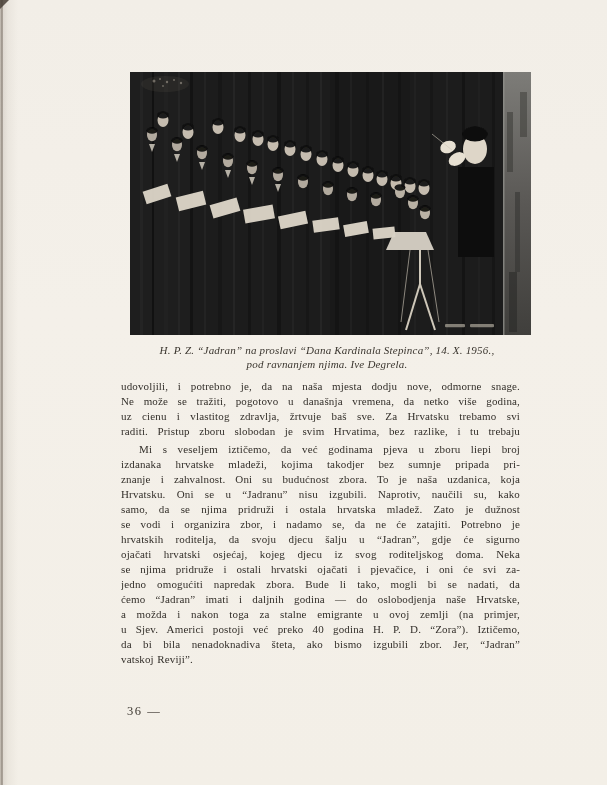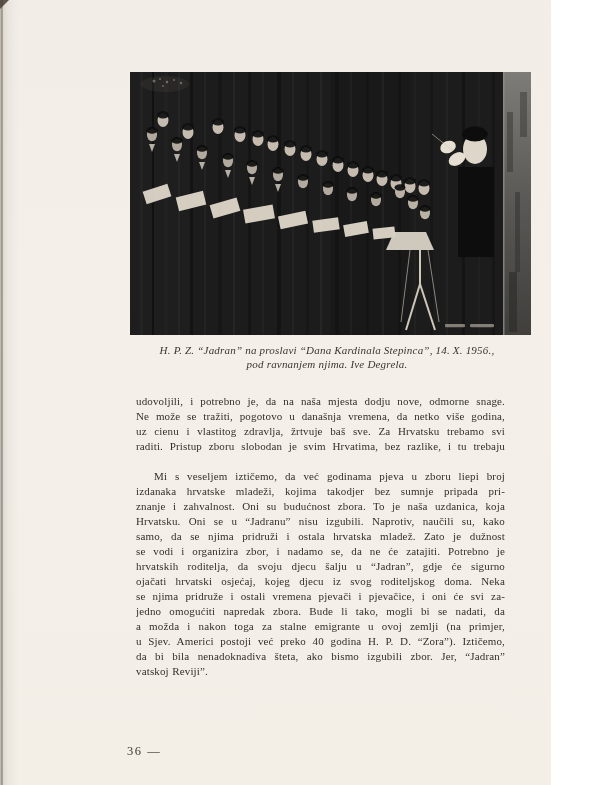--- a/index.html
+++ b/index.html
@@ -1,18 +1,18 @@
 <!DOCTYPE html>
 <html><head>
 <meta charset="utf-8">
 <style>
   html,body{margin:0;padding:0;}
   .page{
     position:relative;
-    width:551px;height:785px;
+    width:607px;height:785px;
     background:linear-gradient(180deg,#f2eee7 0%,#f4f0e9 40%,#f3efe7 100%);
     overflow:hidden;
     font-family:"Liberation Serif","DejaVu Serif",serif;
     color:#332f2a;
   }
   .gutter{
     position:absolute;left:0;top:0;width:18px;height:785px;
     background:linear-gradient(90deg,rgba(140,130,118,.55) 0px,rgba(160,150,140,.25) 3px,rgba(170,162,150,.12) 8px,rgba(170,162,150,0) 18px);
   }
   .gutter-line{
@@ -31,30 +31,30 @@
   .photo svg{display:block;width:401px;height:263px;}
   .caption{
     position:absolute;left:121px;top:343px;width:412px;
     text-align:center;font-style:italic;font-size:11px;line-height:14px;
     color:#3a352e;letter-spacing:.2px;
   }
   .body-text{
     position:absolute;left:121px;top:379px;width:399px;
     font-size:11px;letter-spacing:.15px;word-spacing:.5px;
   }
-  .para{margin:15px;}
+  .para{margin:0;}
   .para.second{margin-top:3px;}
   .line{
     height:15px;line-height:15px;overflow:hidden;
     text-align:justify;text-align-last:justify;
   }
   .line.last{text-align-last:left;}
   .line.first{text-indent:18px;font-family:Liberation Serif, serif;}
   .page-number{
-    position:absolute;left:127px;top:744px;
+    position:absolute;left:127px;top:704px;
     font-size:12.5px;letter-spacing:1.5px;color:#3b362f;
   }
 </style>
 </head>
 <body>
 
 <div class="page">
   <div class="gutter"></div>
   <div class="gutter-line"></div>
   <div class="corner-mark"></div>
@@ -262,22 +262,23 @@
     </div>
     <div class="para second">
       <div class="line first">Mi s veseljem iztičemo, da već godinama pjeva u zboru liepi broj</div>
       <div class="line">izdanaka hrvatske mladeži, kojima takodjer bez sumnje pripada pri-</div>
       <div class="line">znanje i zahvalnost. Oni su budućnost zbora. To je naša uzdanica, koja</div>
       <div class="line">Hrvatsku. Oni se u “Jadranu” nisu izgubili. Naprotiv, naučili su, kako</div>
       <div class="line">samo, da se njima pridruži i ostala hrvatska mladež. Zato je dužnost</div>
       <div class="line">se vodi i organizira zbor, i nadamo se, da ne će zatajiti. Potrebno je</div>
       <div class="line">hrvatskih roditelja, da svoju djecu šalju u “Jadran”, gdje će sigurno</div>
       <div class="line">ojačati hrvatski osjećaj, kojeg djecu iz svog roditeljskog doma. Neka</div>
-      <div class="line">se njima pridruže i ostali vremena pjevači i pjevačice, i oni će svi za-</div>
+      <div class="line">se njima pridruže i ostali hrvatski ojačati i pjevačice, i oni će svi za-</div>
       <div class="line">jedno omogućiti napredak zbora. Bude li tako, mogli bi se nadati, da</div>
+      <div class="line">ćemo “Jadran” imati i daljnih godina — do oslobodjenja naše Hrvatske,</div>
       <div class="line">a možda i nakon toga za stalne emigrante u ovoj zemlji (na primjer,</div>
       <div class="line">u Sjev. Americi postoji već preko 40 godina H. P. D. “Zora”). Iztičemo,</div>
       <div class="line">da bi bila nenadoknadiva šteta, ako bismo izgubili zbor. Jer, “Jadran”</div>
       <div class="line last">vatskoj Reviji”.</div>
     </div>
   </div>
 
   <div class="page-number">36 —</div>
 </div>
 

